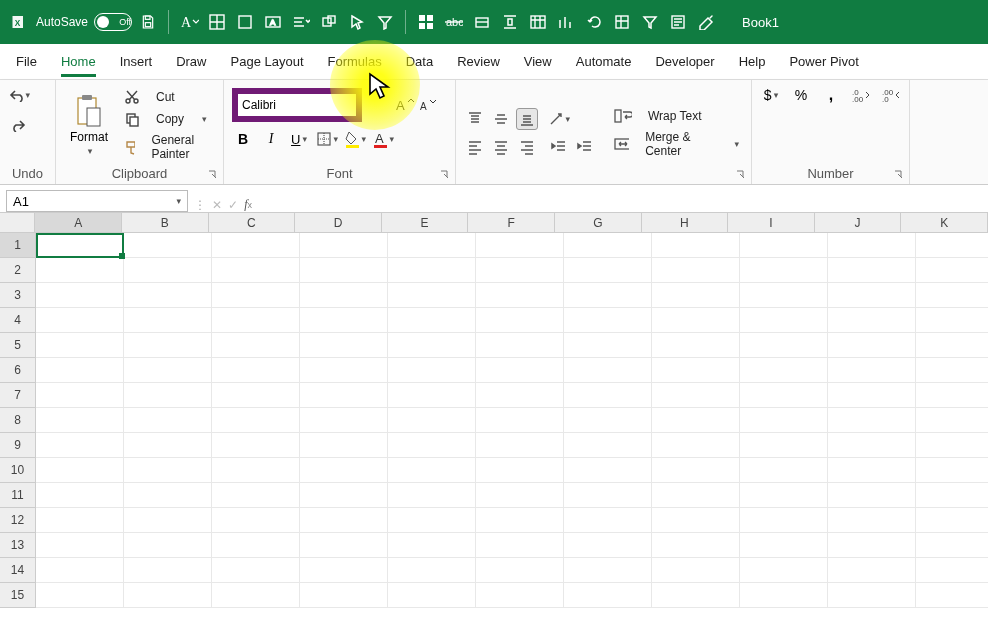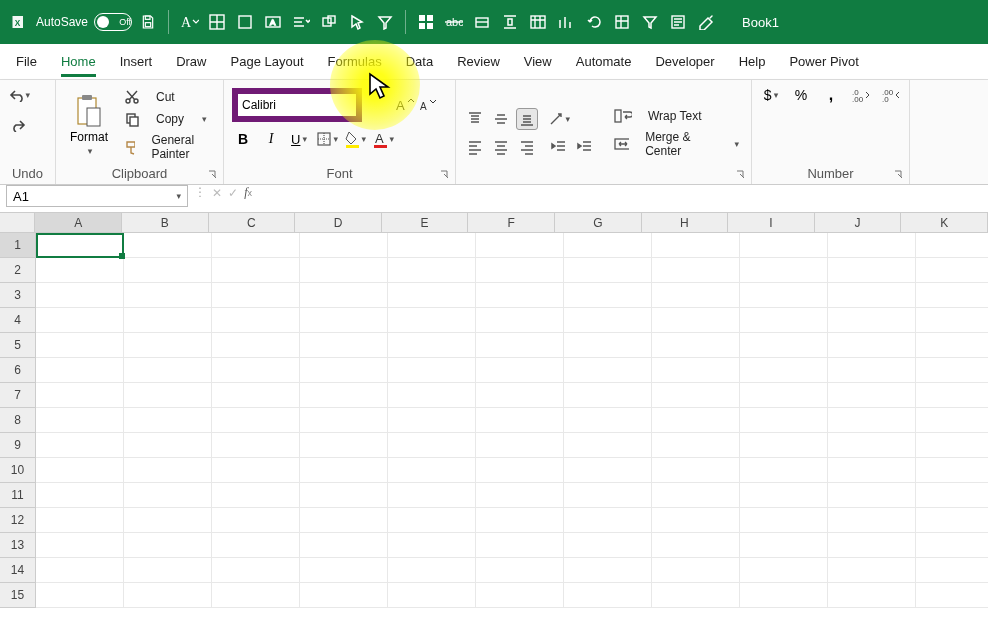--- a/index.html
+++ b/index.html
@@ -30,21 +30,21 @@
 
   .btn-stack { display: flex; flex-direction: column; gap: 2px; }
   .ribbon-item { display: flex; align-items: center; gap: 16px; font-size: 12px; color: #222; padding: 2px 4px; }
   .big-btn { display: flex; flex-direction: column; align-items: center; justify-content: center; padding: 4px 6px; font-size: 12px; gap: 2px; }
   .icon-row { display: flex; gap: 2px; align-items: center; }
   .sq { width: 22px; height: 22px; display: inline-flex; align-items: center; justify-content: center; border: 0; background: none; }
   .selected { border: 1px solid #999; background:#e6e6e6; border-radius:3px;}
   select, .font-combo, .num-combo { border: 6px solid #701a75; background: #fff; font-size: 12px; height: 34px; padding: 0 4px; }
 
   
-  .fbar { display: flex; align-items: flex-start; height: 28px; border-bottom: 1px solid #ccc; background:#fff;}
+  .fbar { display: flex; align-items: flex-end; height: 28px; border-bottom: 1px solid #ccc; background:#fff;}
   .namebox { width: 182px; height: 22px; border: 1px solid #bbb; margin: 0 6px; padding: 0 6px; display: flex; align-items: center; justify-content: space-between; font-size: 13px; }
   .fbar-btns { display: flex; align-items: center; gap: 6px; padding: 0 6px; color:#888;}
   .formula-input { flex: 1; height: 22px; border: 0; padding: 0 6px; font-size: 13px; outline: none; }
 
   
   .grid-wrap { position: relative; background:#fff; }
   .col-headers { display: flex; height: 20px; }
   .row-headers { position: absolute; left: 0; top: 20px; }
   .corner { width: 36px; height: 20px; background: #eee; border-right: 1px solid #ccc; border-bottom: 1px solid #ccc; }
   .ch { width: 88px; height: 20px; background: #eee; border-right: 1px solid #ccc; border-bottom: 1px solid #ccc; text-align: center; font-size: 12px; color: #444; line-height: 20px;}

